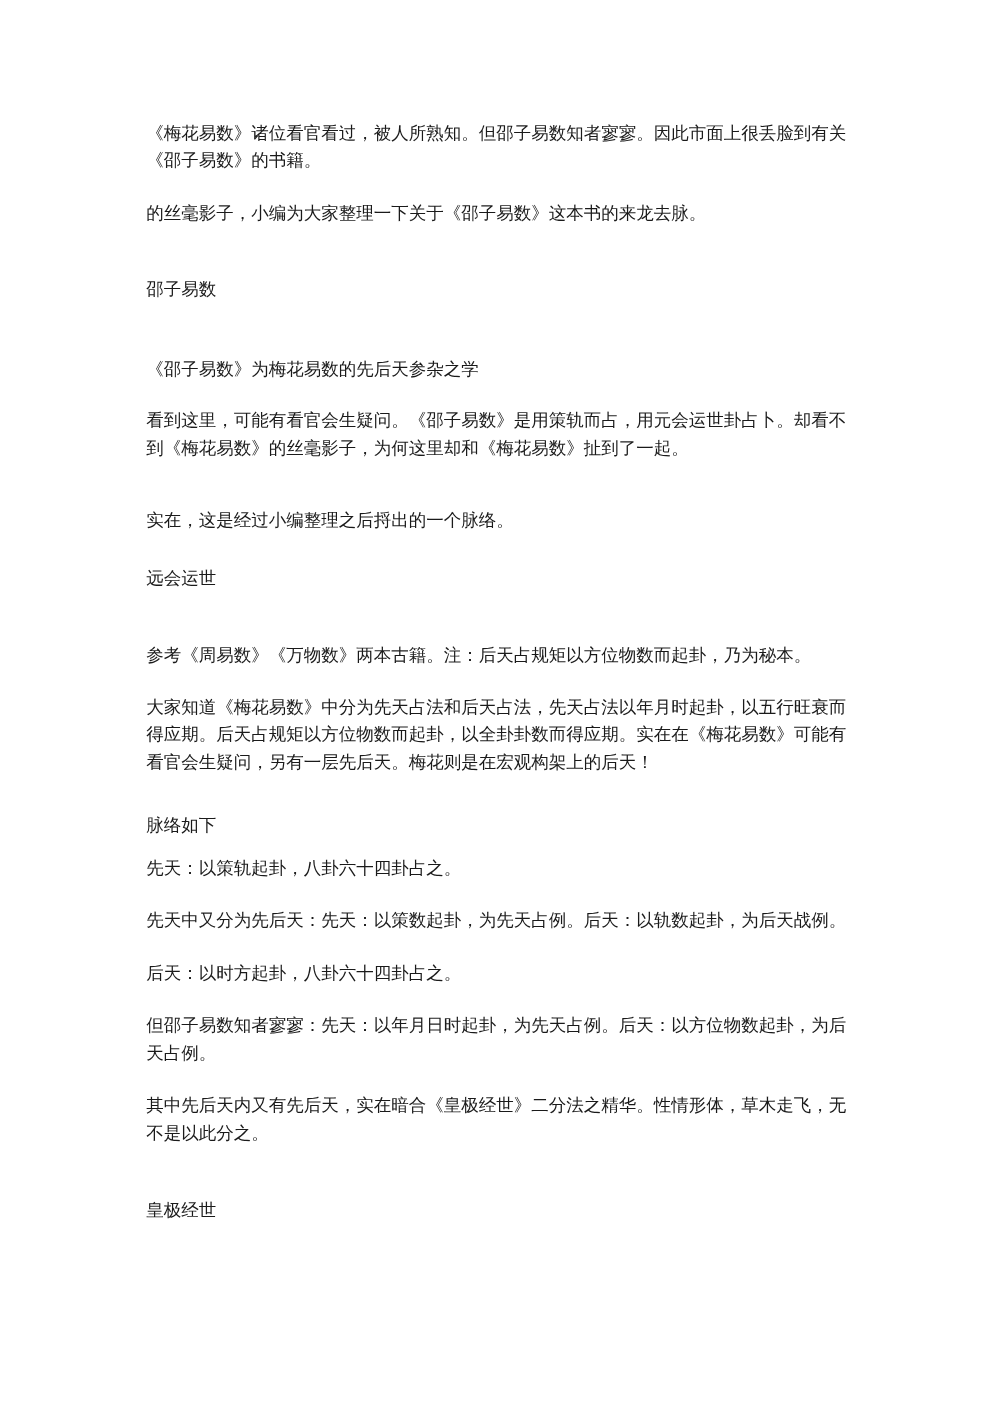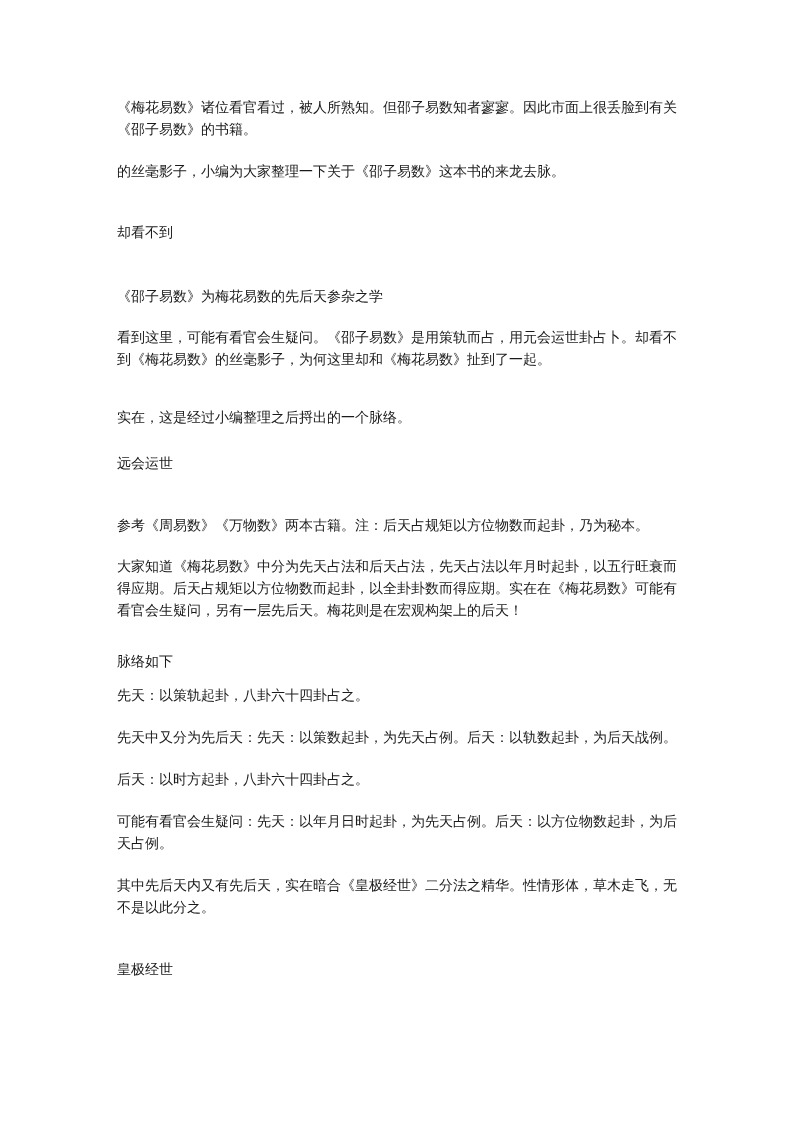--- a/index.html
+++ b/index.html
@@ -32,27 +32,27 @@
       word-break: break-all;
       margin: 0;
     }
   </style>
 </head>
 <body>
 
 <div class="page">
   <p class="p" style="top:96px">《梅花易数》诸位看官看过，被人所熟知。但邵子易数知者寥寥。因此市面上很丢脸到有关《邵子易数》的书籍。</p>
   <p class="p" style="top:160px">的丝毫影子，小编为大家整理一下关于《邵子易数》这本书的来龙去脉。</p>
-  <p class="p" style="top:221px">却看不到</p>
+  <p class="p" style="top:221px">邵子易数</p>
   <p class="p" style="top:285px">《邵子易数》为梅花易数的先后天参杂之学</p>
   <p class="p" style="top:326px">看到这里，可能有看官会生疑问。《邵子易数》是用策轨而占，用元会运世卦占卜。却看不到《梅花易数》的丝毫影子，为何这里却和《梅花易数》扯到了一起。</p>
   <p class="p" style="top:406px">实在，这是经过小编整理之后捋出的一个脉络。</p>
   <p class="p" style="top:452px">远会运世</p>
   <p class="p" style="top:514px">参考《周易数》《万物数》两本古籍。注：后天占规矩以方位物数而起卦，乃为秘本。</p>
   <p class="p" style="top:555px">大家知道《梅花易数》中分为先天占法和后天占法，先天占法以年月时起卦，以五行旺衰而得应期。后天占规矩以方位物数而起卦，以全卦卦数而得应期。实在在《梅花易数》可能有看官会生疑问，另有一层先后天。梅花则是在宏观构架上的后天！</p>
   <p class="p" style="top:650px">脉络如下</p>
   <p class="p" style="top:684px">先天：以策轨起卦，八卦六十四卦占之。</p>
   <p class="p" style="top:726px">先天中又分为先后天：先天：以策数起卦，为先天占例。后天：以轨数起卦，为后天战例。</p>
   <p class="p" style="top:768px">后天：以时方起卦，八卦六十四卦占之。</p>
-  <p class="p" style="top:810px">可能有看官会生疑问：先天：以年月日时起卦，为先天占例。后天：以方位物数起卦，为后天占例。</p>
+  <p class="p" style="top:810px">但邵子易数知者寥寥：先天：以年月日时起卦，为先天占例。后天：以方位物数起卦，为后天占例。</p>
   <p class="p" style="top:874px">其中先后天内又有先后天，实在暗合《皇极经世》二分法之精华。性情形体，草木走飞，无不是以此分之。</p>
   <p class="p" style="top:958px">皇极经世</p>
 </div>
 
 </body></html>

